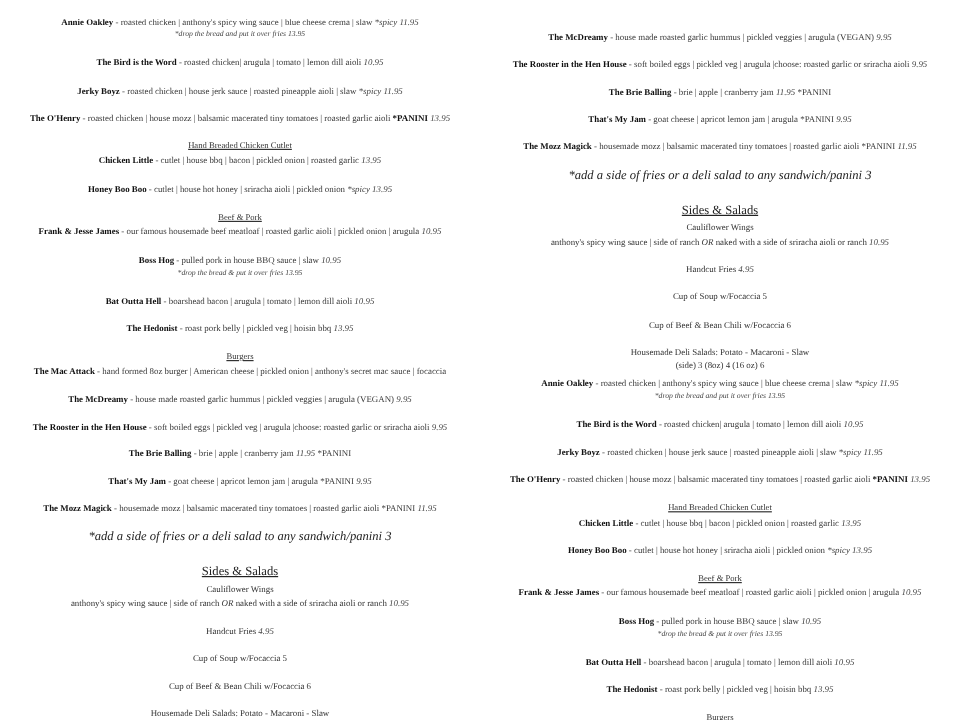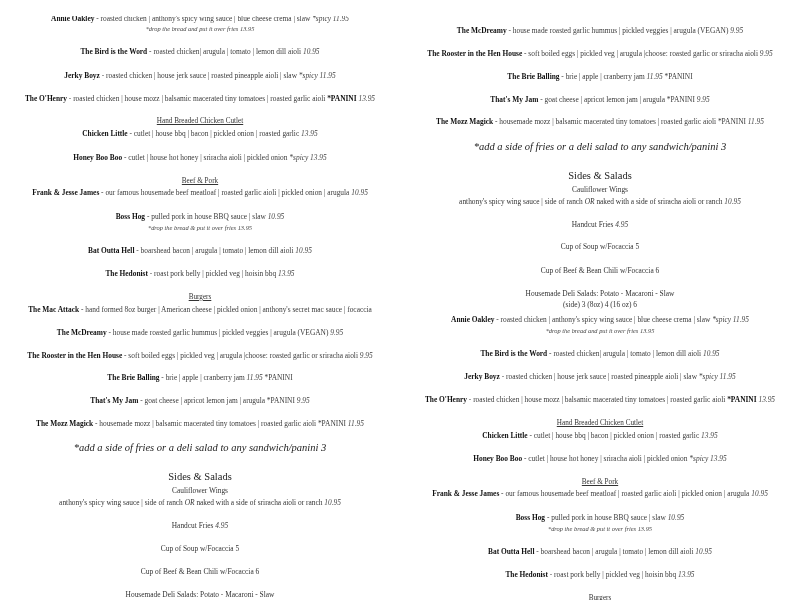--- a/index.html
+++ b/index.html
@@ -10,21 +10,21 @@
   }
   .page { position:absolute; top:0; width:400px; height:600px; overflow:hidden;margin-top:16px; }
   #left { left:0; }
   #right { left:400px; }
   .ln { position:absolute; left:0; width:400px; text-align:center; white-space:nowrap; font-size:7.4px; line-height:9px; color:#3a3a3a; }
   .ln b { color:#111; font-weight:bold; }
   .ln i.p { font-style:italic; color:#444; }
   .note { font-style:italic; font-size:6.4px; color:#444; }
   .cat { text-decoration:underline; font-size:7.2px; color:#333; }
   .addon { font-style:italic; font-size:10.5px; color:#222; line-height:12px;text-align:center; }
-  .sec { font-size:10.5px; color:#222; line-height:12px; }
+  .sec { font-size:10.5px; text-decoration:underline; color:#222; line-height:12px; }
   .side { font-size:7.4px; color:#333;font-family:Liberation Serif, serif; }
 </style>
 </head>
 <body>
 
 <div class="page" id="left">
   <div class="ln" style="top:-2px"><b>Annie Oakley</b><span> - roasted chicken | anthony's spicy wing sauce | blue cheese crema | slaw </span><i class="p">*spicy 11.95</i></div>
   <div class="ln note" style="top:8px">*drop the bread and put it over fries 13.95</div>
   <div class="ln" style="top:31px"><b>The Bird is the Word</b><span> - roasted chicken| arugula | tomato | lemon dill aioli </span><i class="p">10.95</i></div>
   <div class="ln" style="top:55px"><b>Jerky Boyz</b><span> - roasted chicken | house jerk sauce | roasted pineapple aioli | slaw </span><i class="p">*spicy 11.95</i></div>

